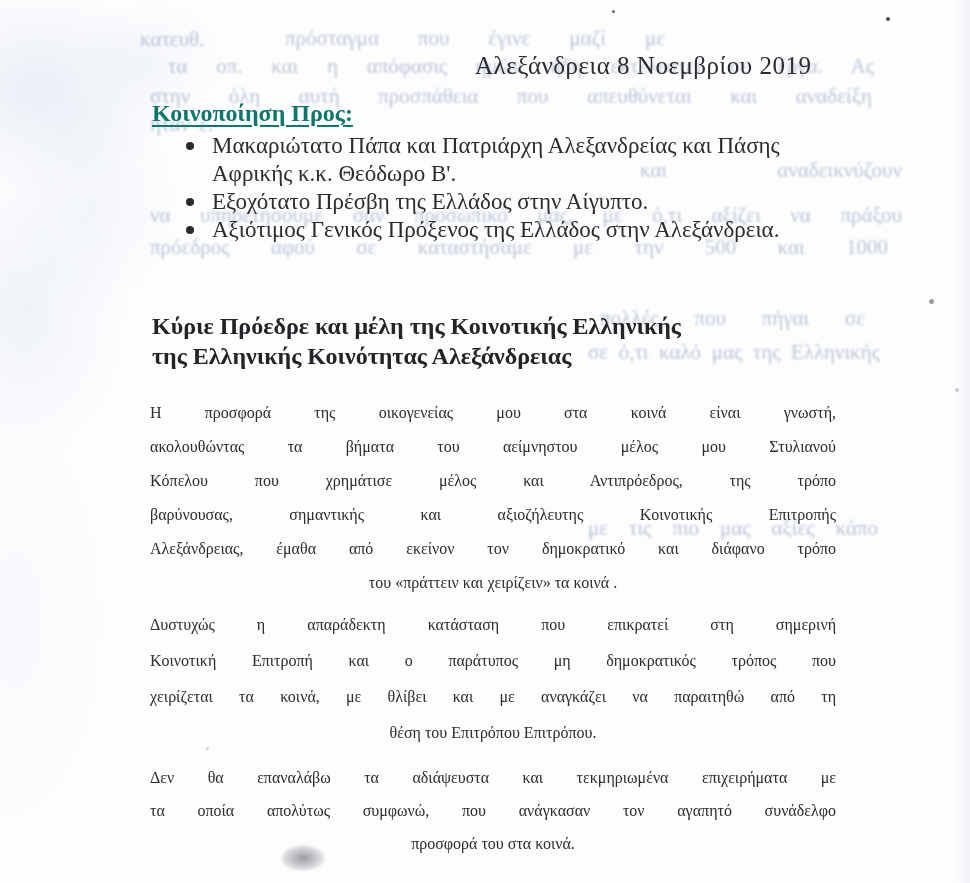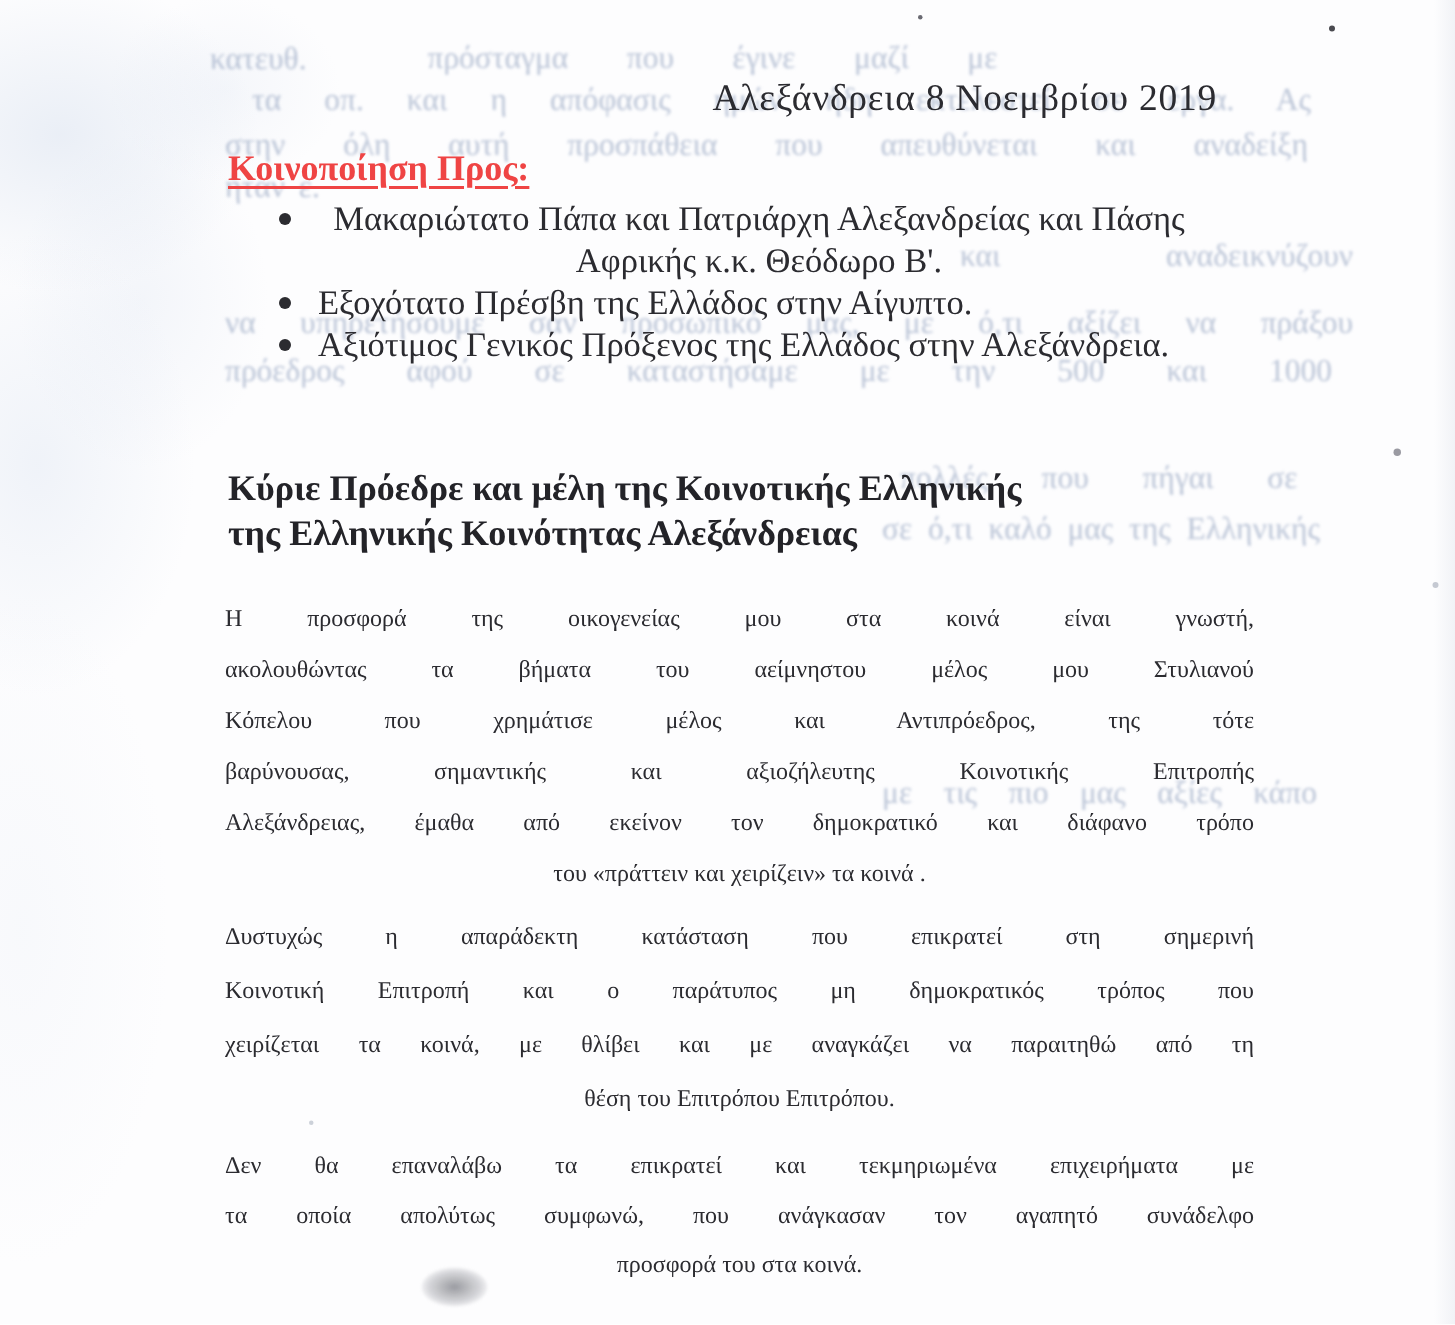--- a/index.html
+++ b/index.html
@@ -27,26 +27,26 @@
     color:rgba(132,150,182,.55);filter:blur(1.2px);
     transform:scaleY(1.02);
   }
   .ghost.stretch{text-align:justify;text-align-last:justify;white-space:normal;height:24px;overflow:hidden;}
   .speck{position:absolute;border-radius:50%;z-index:4;}
   .content{position:absolute;inset:0;z-index:2;margin-top:40px;}
 
   .date-line{position:absolute;left:475px;top:12px;font-size:25px;letter-spacing:.5px;}
 
   .cc-heading{
-    position:absolute;left:152px;top:60px;font-size:24px;font-weight:bold;color:#ef4444;
+    position:absolute;left:152px;top:60px;font-size:24px;font-weight:bold;color:#0f766e;
     text-decoration:underline;text-decoration-thickness:2px;text-underline-offset:4px;
   }
   .cc-list{position:absolute;left:186px;top:92px;margin:0;padding:0;list-style:none;
     font-size:23px;line-height:28px;width:620px;}
-  .cc-item{display:flex;align-items:flex-start;text-align:center;}
+  .cc-item{display:flex;align-items:flex-start;}
   .bullet-dot{flex:0 0 8px;height:8px;border-radius:50%;background:#2b2b30;margin:10px 18px 0 0;}
   .cc-item-text{max-width:588px;}
 
   .salutation{position:absolute;left:152px;top:271px;font-size:24px;line-height:30px;
     font-weight:bold;color:#232328;}
 
   .para{position:absolute;left:150px;width:686px;font-size:16px;}
   .para-1{top:356px;line-height:34px;}
   .para-2{top:567px;line-height:36px;}
   .para-3{top:721px;line-height:33px;}
@@ -100,35 +100,35 @@
     </ul>
 
     <div class="salutation">
       <div>Κύριε Πρόεδρε και μέλη της Κοινοτικής Ελληνικής</div>
       <div>της Ελληνικής Κοινότητας Αλεξάνδρειας</div>
     </div>
 
     <div class="para para-1">
       <div class="jl">Η προσφορά της οικογενείας μου στα κοινά είναι γνωστή,</div>
       <div class="jl">ακολουθώντας τα βήματα του αείμνηστου μέλος μου Στυλιανού</div>
-      <div class="jl">Κόπελου που χρημάτισε μέλος και Αντιπρόεδρος, της τότε</div>
+      <div class="jl">Κόπελου που χρημάτισε μέλος και Αντιπρόεδρος, της τρόπο</div>
       <div class="jl">βαρύνουσας, σημαντικής και αξιοζήλευτης Κοινοτικής Επιτροπής</div>
       <div class="jl">Αλεξάνδρειας, έμαθα από εκείνον τον δημοκρατικό και διάφανο τρόπο</div>
       <div class="ll">του «πράττειν και χειρίζειν»  τα κοινά .</div>
     </div>
 
     <div class="para para-2">
       <div class="jl">Δυστυχώς η απαράδεκτη κατάσταση που επικρατεί στη σημερινή</div>
       <div class="jl">Κοινοτική Επιτροπή και ο παράτυπος μη δημοκρατικός τρόπος που</div>
       <div class="jl">χειρίζεται τα κοινά, με θλίβει και με αναγκάζει να παραιτηθώ από τη</div>
       <div class="ll">θέση του Επιτρόπου Επιτρόπου.</div>
     </div>
 
     <div class="para para-3">
-      <div class="jl">Δεν θα επαναλάβω τα επικρατεί και τεκμηριωμένα επιχειρήματα με</div>
+      <div class="jl">Δεν θα επαναλάβω τα αδιάψευστα και τεκμηριωμένα επιχειρήματα με</div>
       <div class="jl">τα οποία απολύτως συμφωνώ, που ανάγκασαν τον αγαπητό συνάδελφο</div>
       <div class="ll">προσφορά του στα κοινά.</div>
     </div>
 
   </div>
 
   <div class="ink-smudge"></div>
 
 <span class="speck" style="left: 886px; top: 17px; width: 4px; height: 4px; background: rgb(74, 74, 80);"></span>
     <span class="speck" style="left: 612px; top: 10px; width: 3px; height: 3px; background: rgb(106, 106, 114);"></span>

